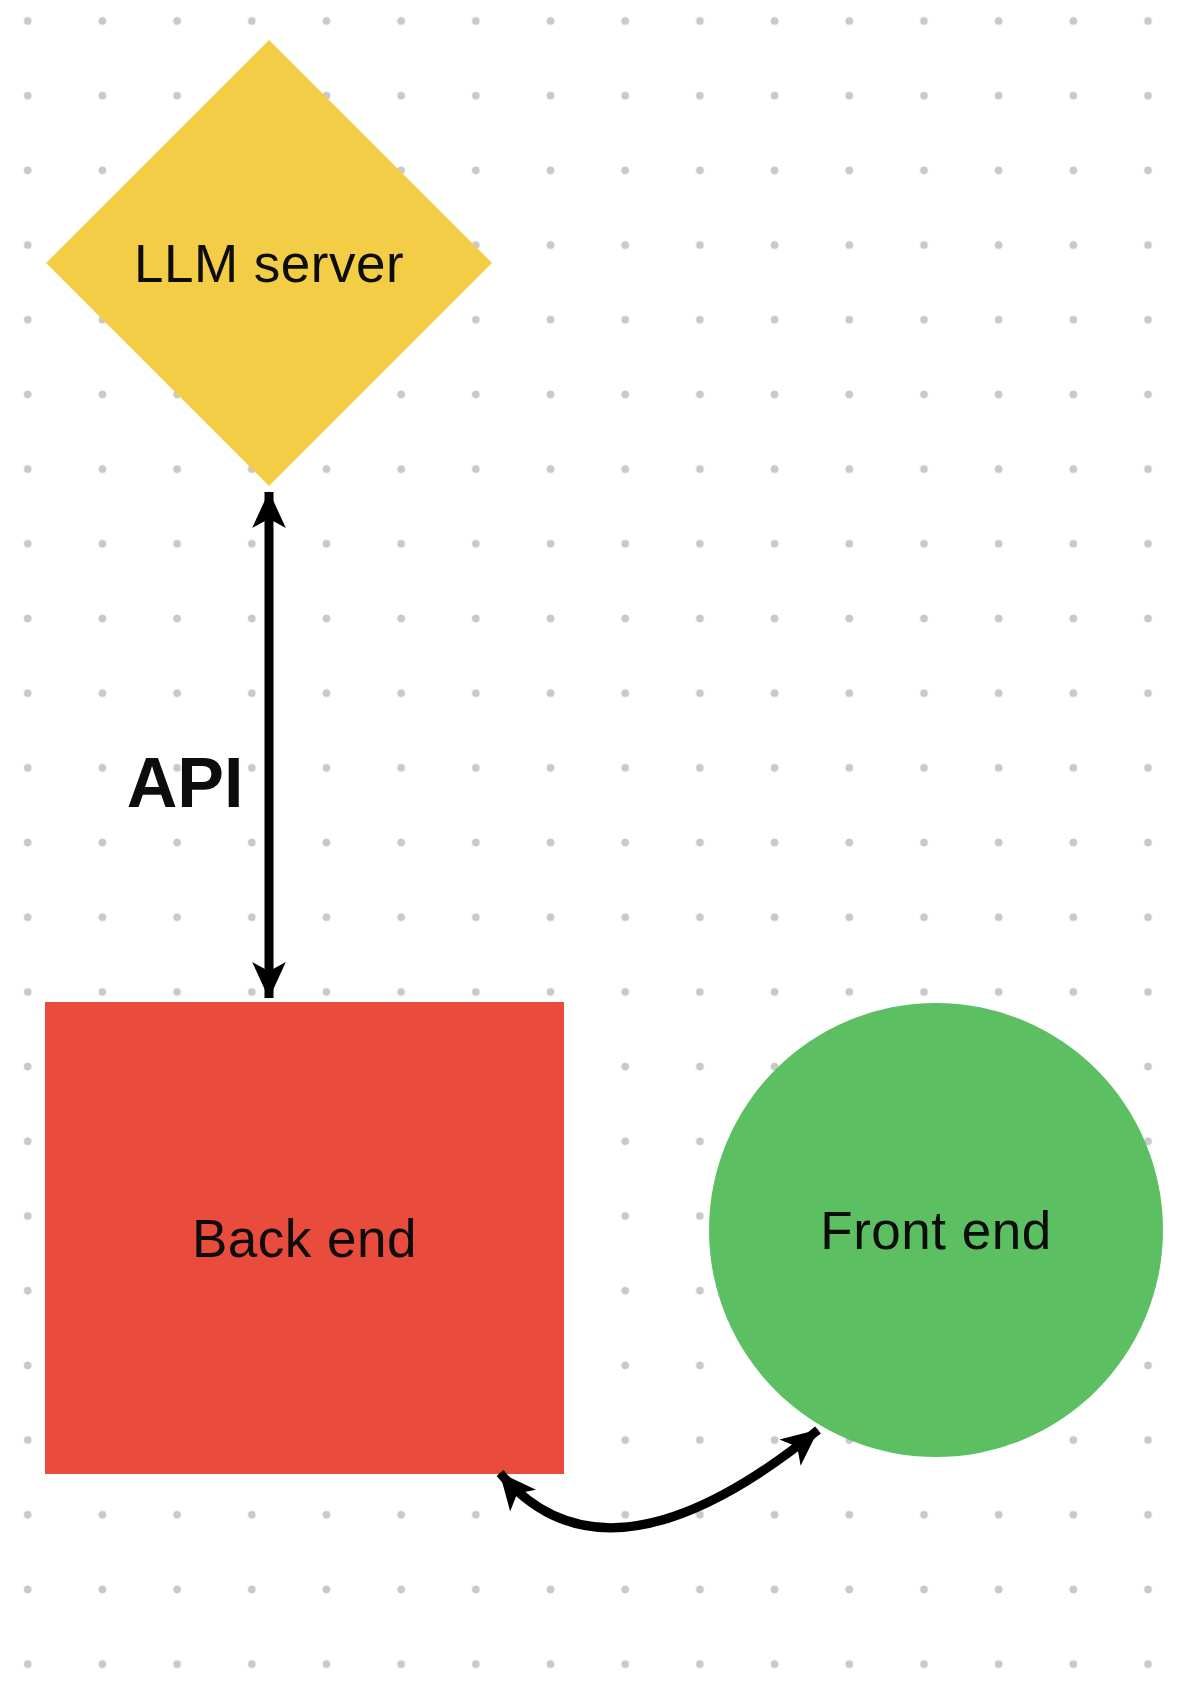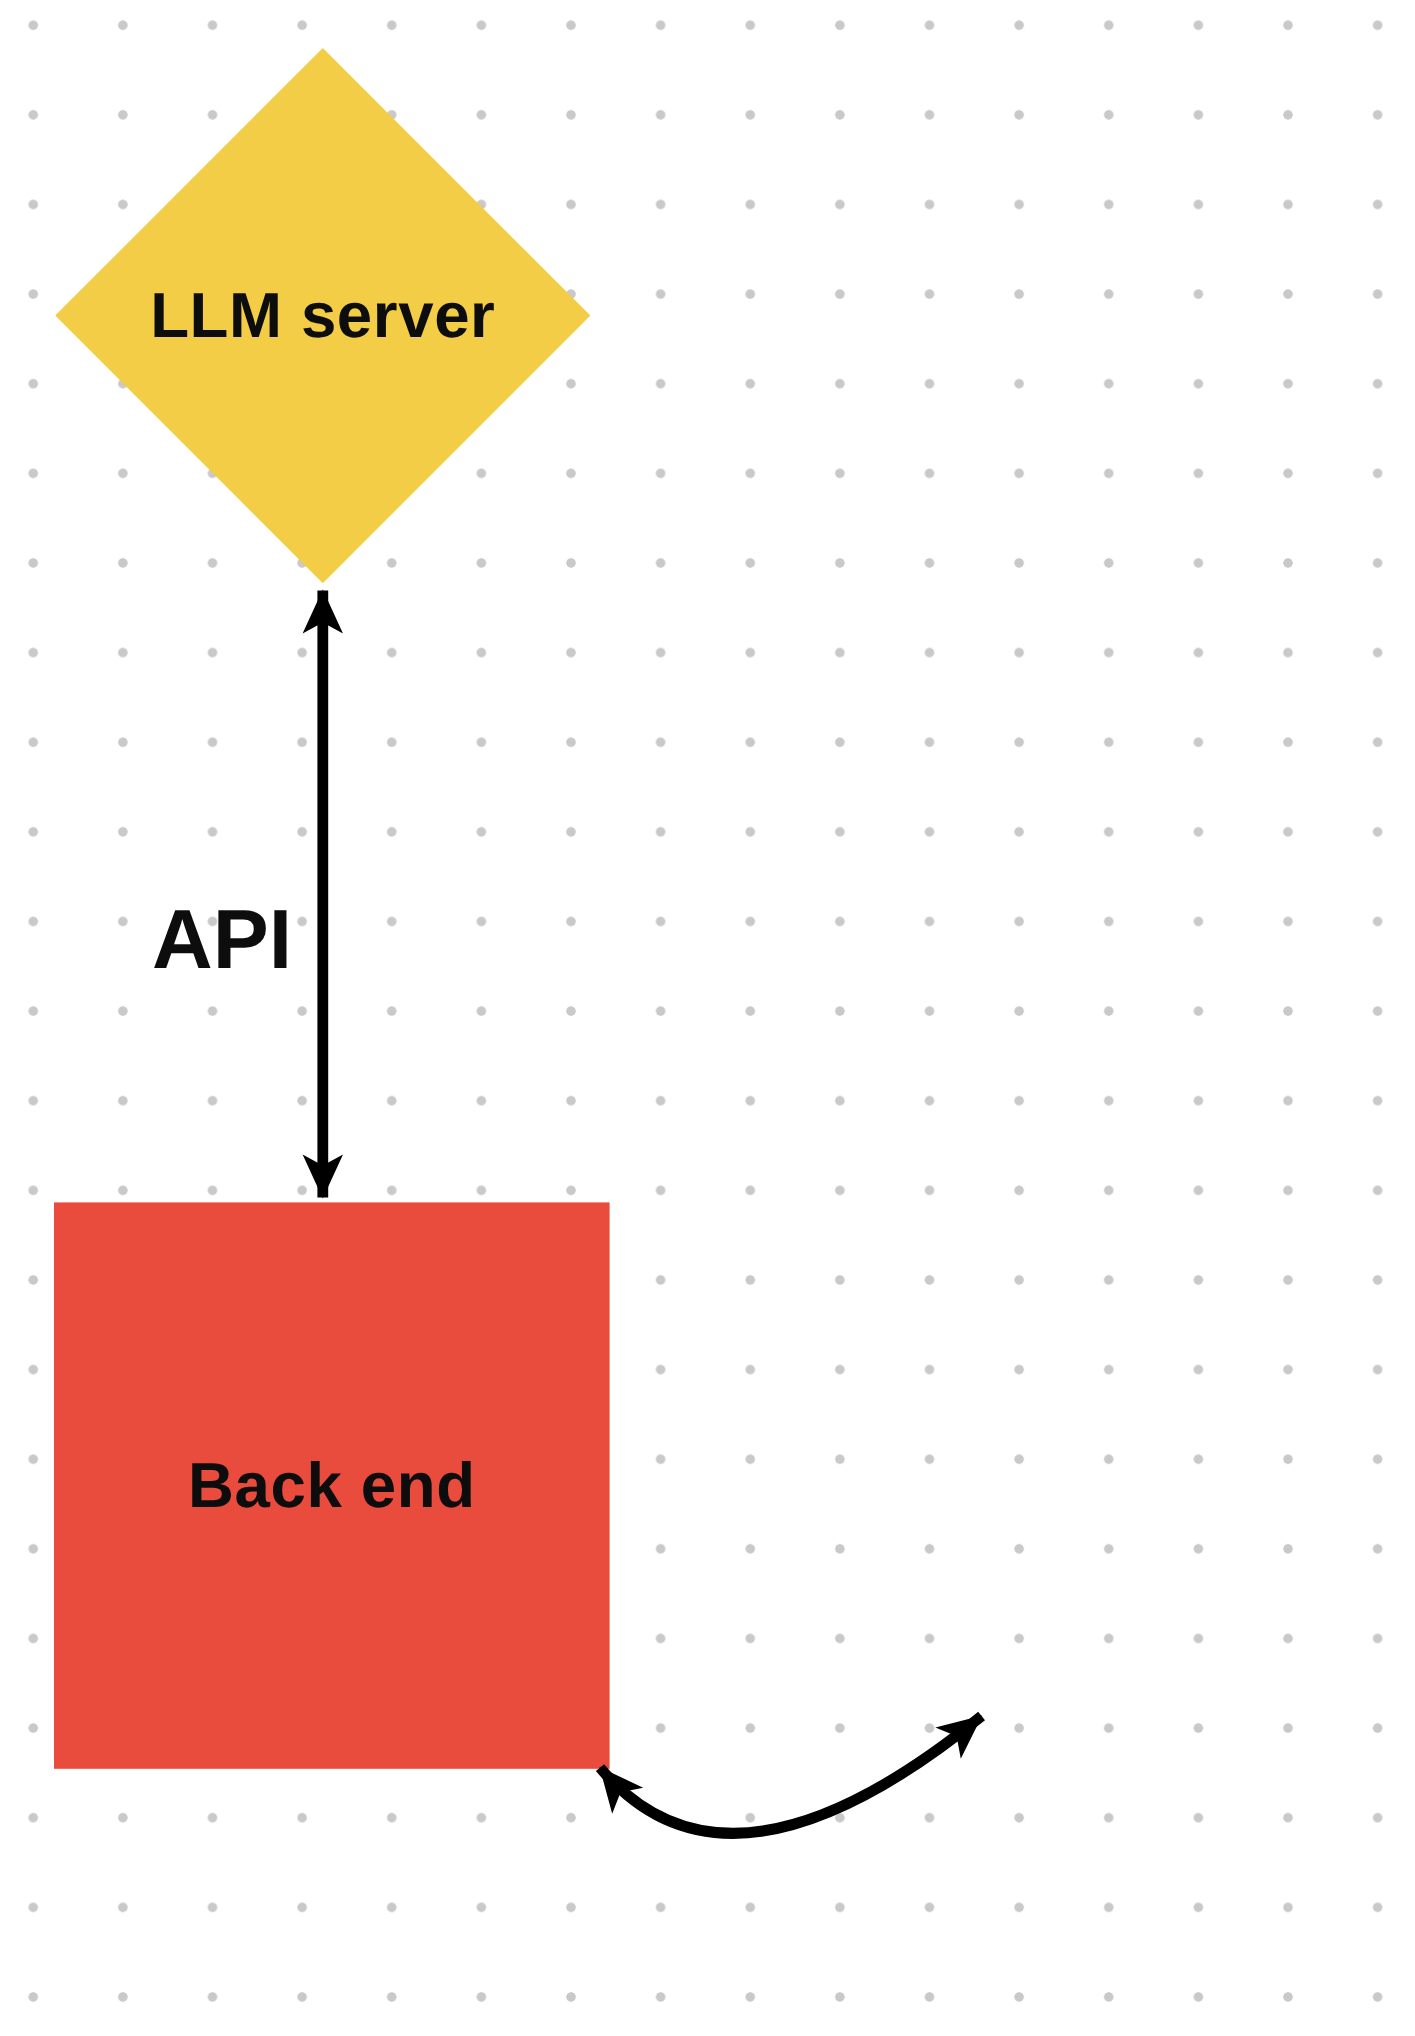--- a/index.html
+++ b/index.html
@@ -18,34 +18,34 @@
     background-position: -9.65px -16.35px;
   }
   .node {
     position: absolute;
     display: flex;
     align-items: center;
     justify-content: center;
   }
   .node-label {
     font-size: 53px;
-    font-weight: 700;
+    font-weight: 400;
     color: #0d0d0d;
     letter-spacing: 0.5px;
     white-space: nowrap;
   }
   .diamond {
     left: 46px; top: 40px;
     width: 446px; height: 446px;
     background: #f4cd47;
     clip-path: polygon(50% 0, 100% 50%, 50% 100%, 0 50%);
   }
   .rect {
     left: 45px; top: 1002px;
-    width: 463px; height: 472px;
+    width: 519px; height: 472px;
     background: #e94b3c;
   }
   .circle {
     left: 709px; top: 1003px;
     width: 454px; height: 454px;
     border-radius: 50%;
     background: #5cbf62;
   }
   .edges-layer {
     position: absolute;
@@ -71,20 +71,23 @@
 <div class="canvas">
 
   <div class="node diamond">
     <span class="node-label">LLM server</span>
   </div>
 
   <div class="node rect">
     <span class="node-label">Back end</span>
   </div>
 
+  <div class="node circle">
+    <span class="node-label">Front end</span>
+  </div>
 
   <svg class="edges-layer" viewBox="0 0 1179 1697" xmlns="http://www.w3.org/2000/svg">
     <defs>
       <marker id="arrowhead" viewBox="0 0 12 12" refX="11.6" refY="6" markerWidth="4.4" markerHeight="4.4" markerUnits="strokeWidth" orient="auto-start-reverse">
         <path d="M11.8,6 L0.7,0.9 L3.5,6 L0.7,11.1 Z" fill="#000000"></path>
       </marker>
     </defs>
 
     <path d="M 269 492 L 269 998" fill="none" stroke="#000000" stroke-width="9" marker-start="url(#arrowhead)" marker-end="url(#arrowhead)"></path>
 

